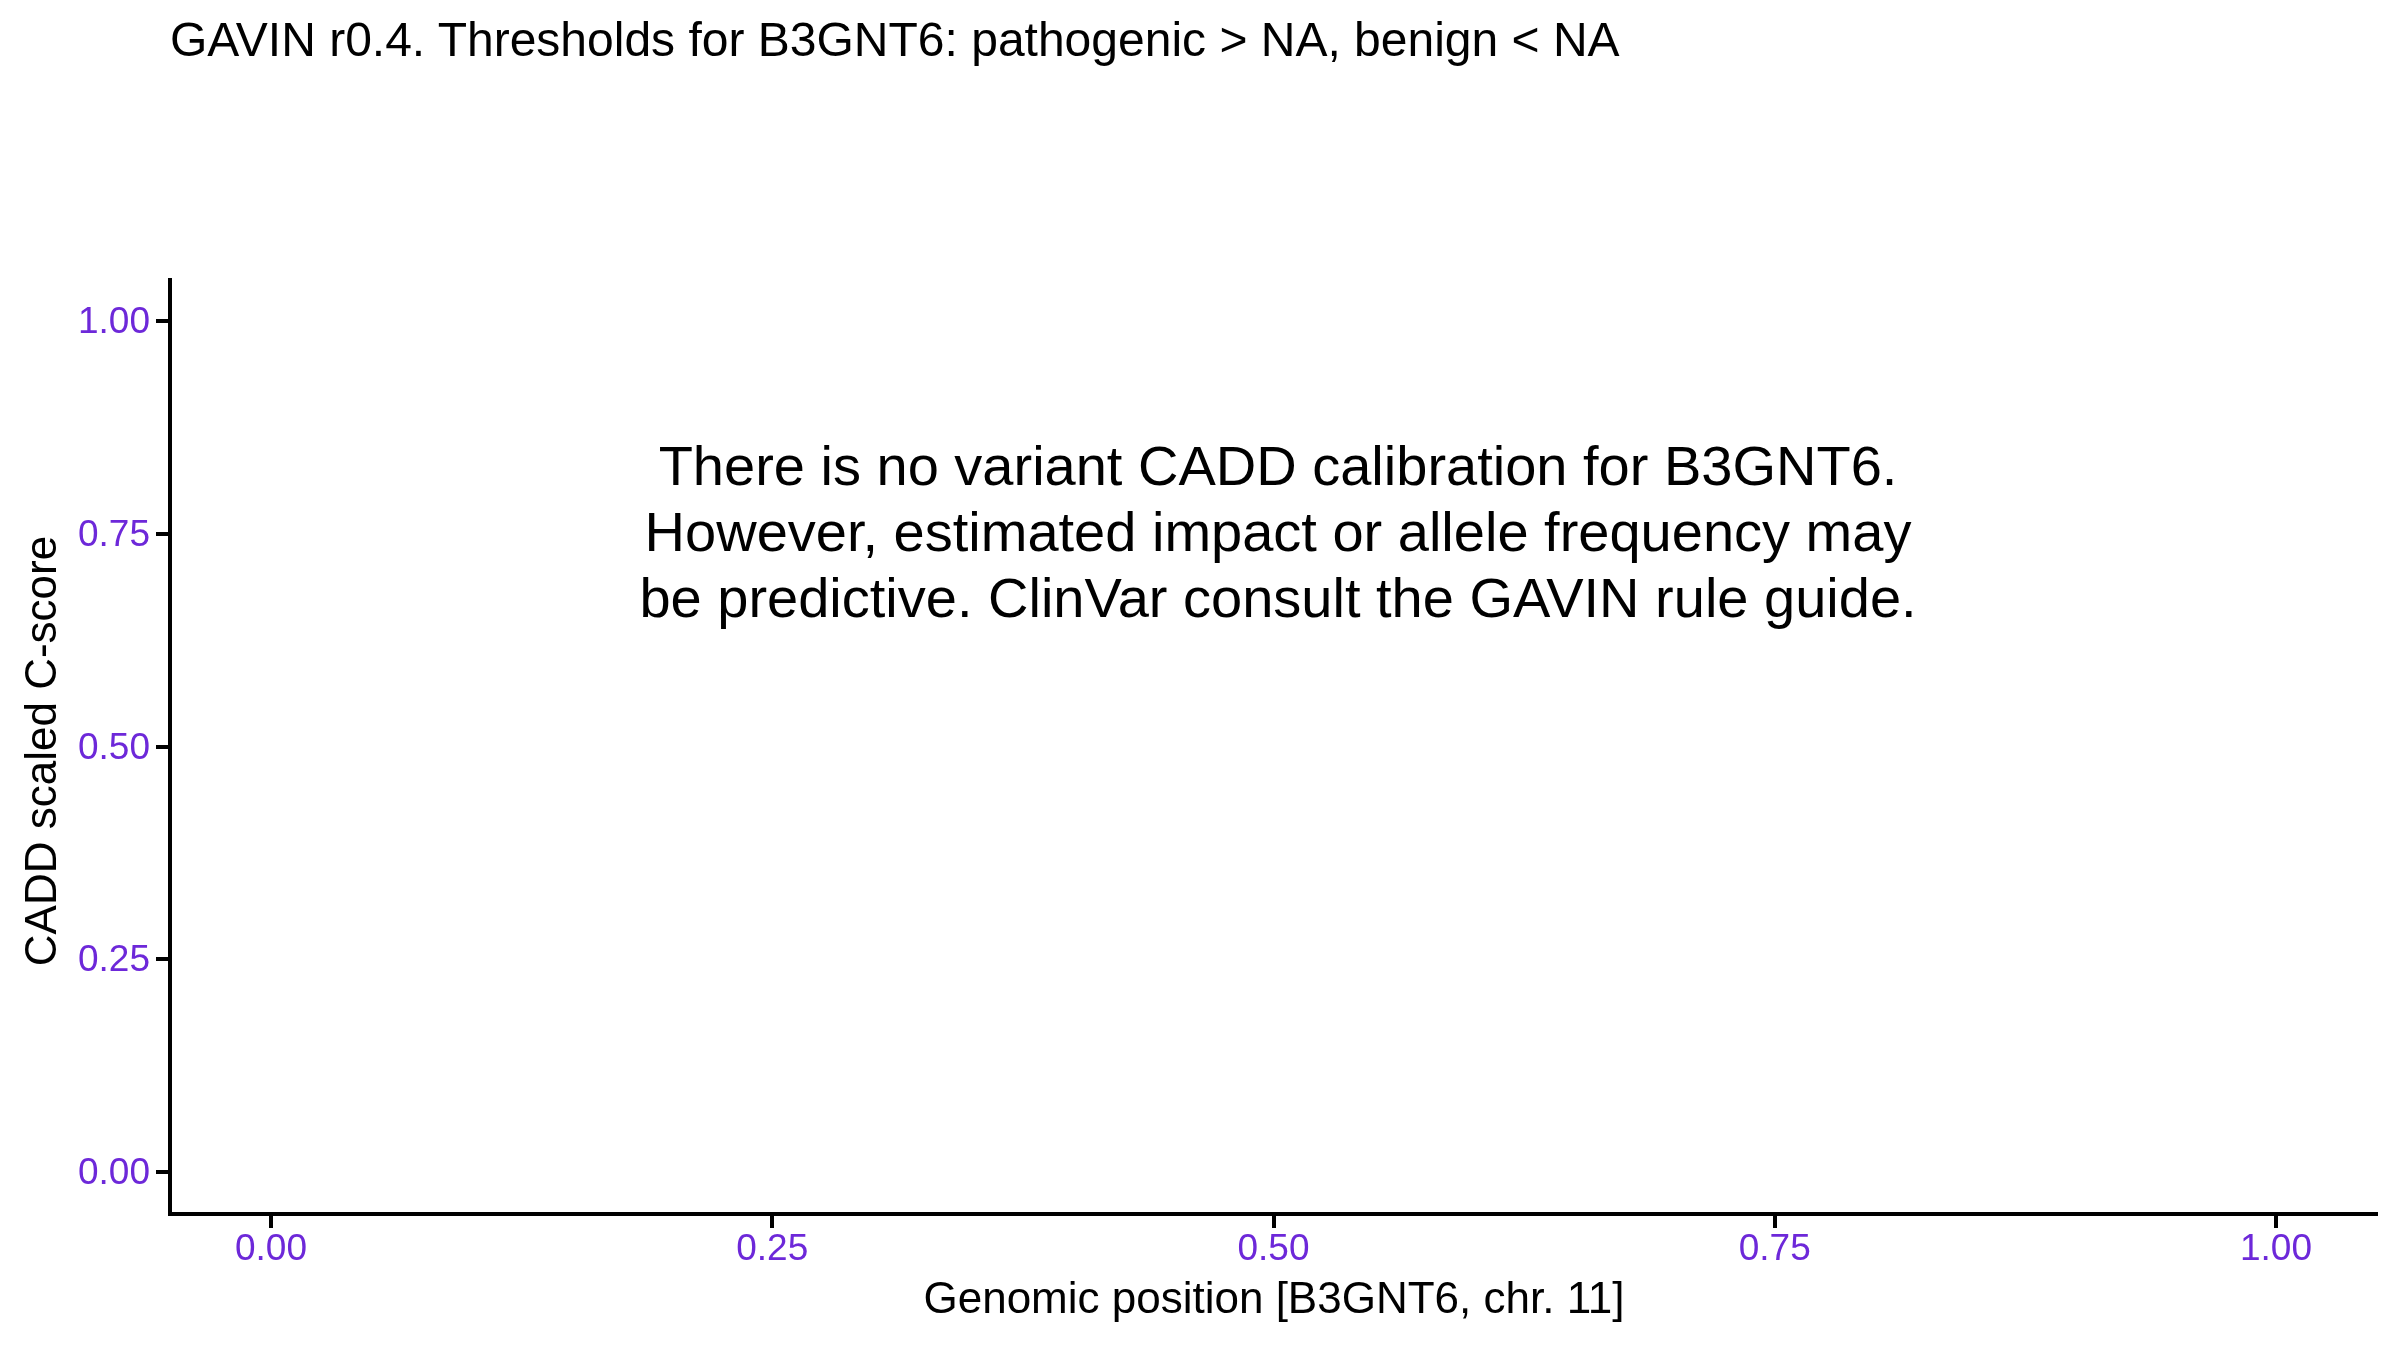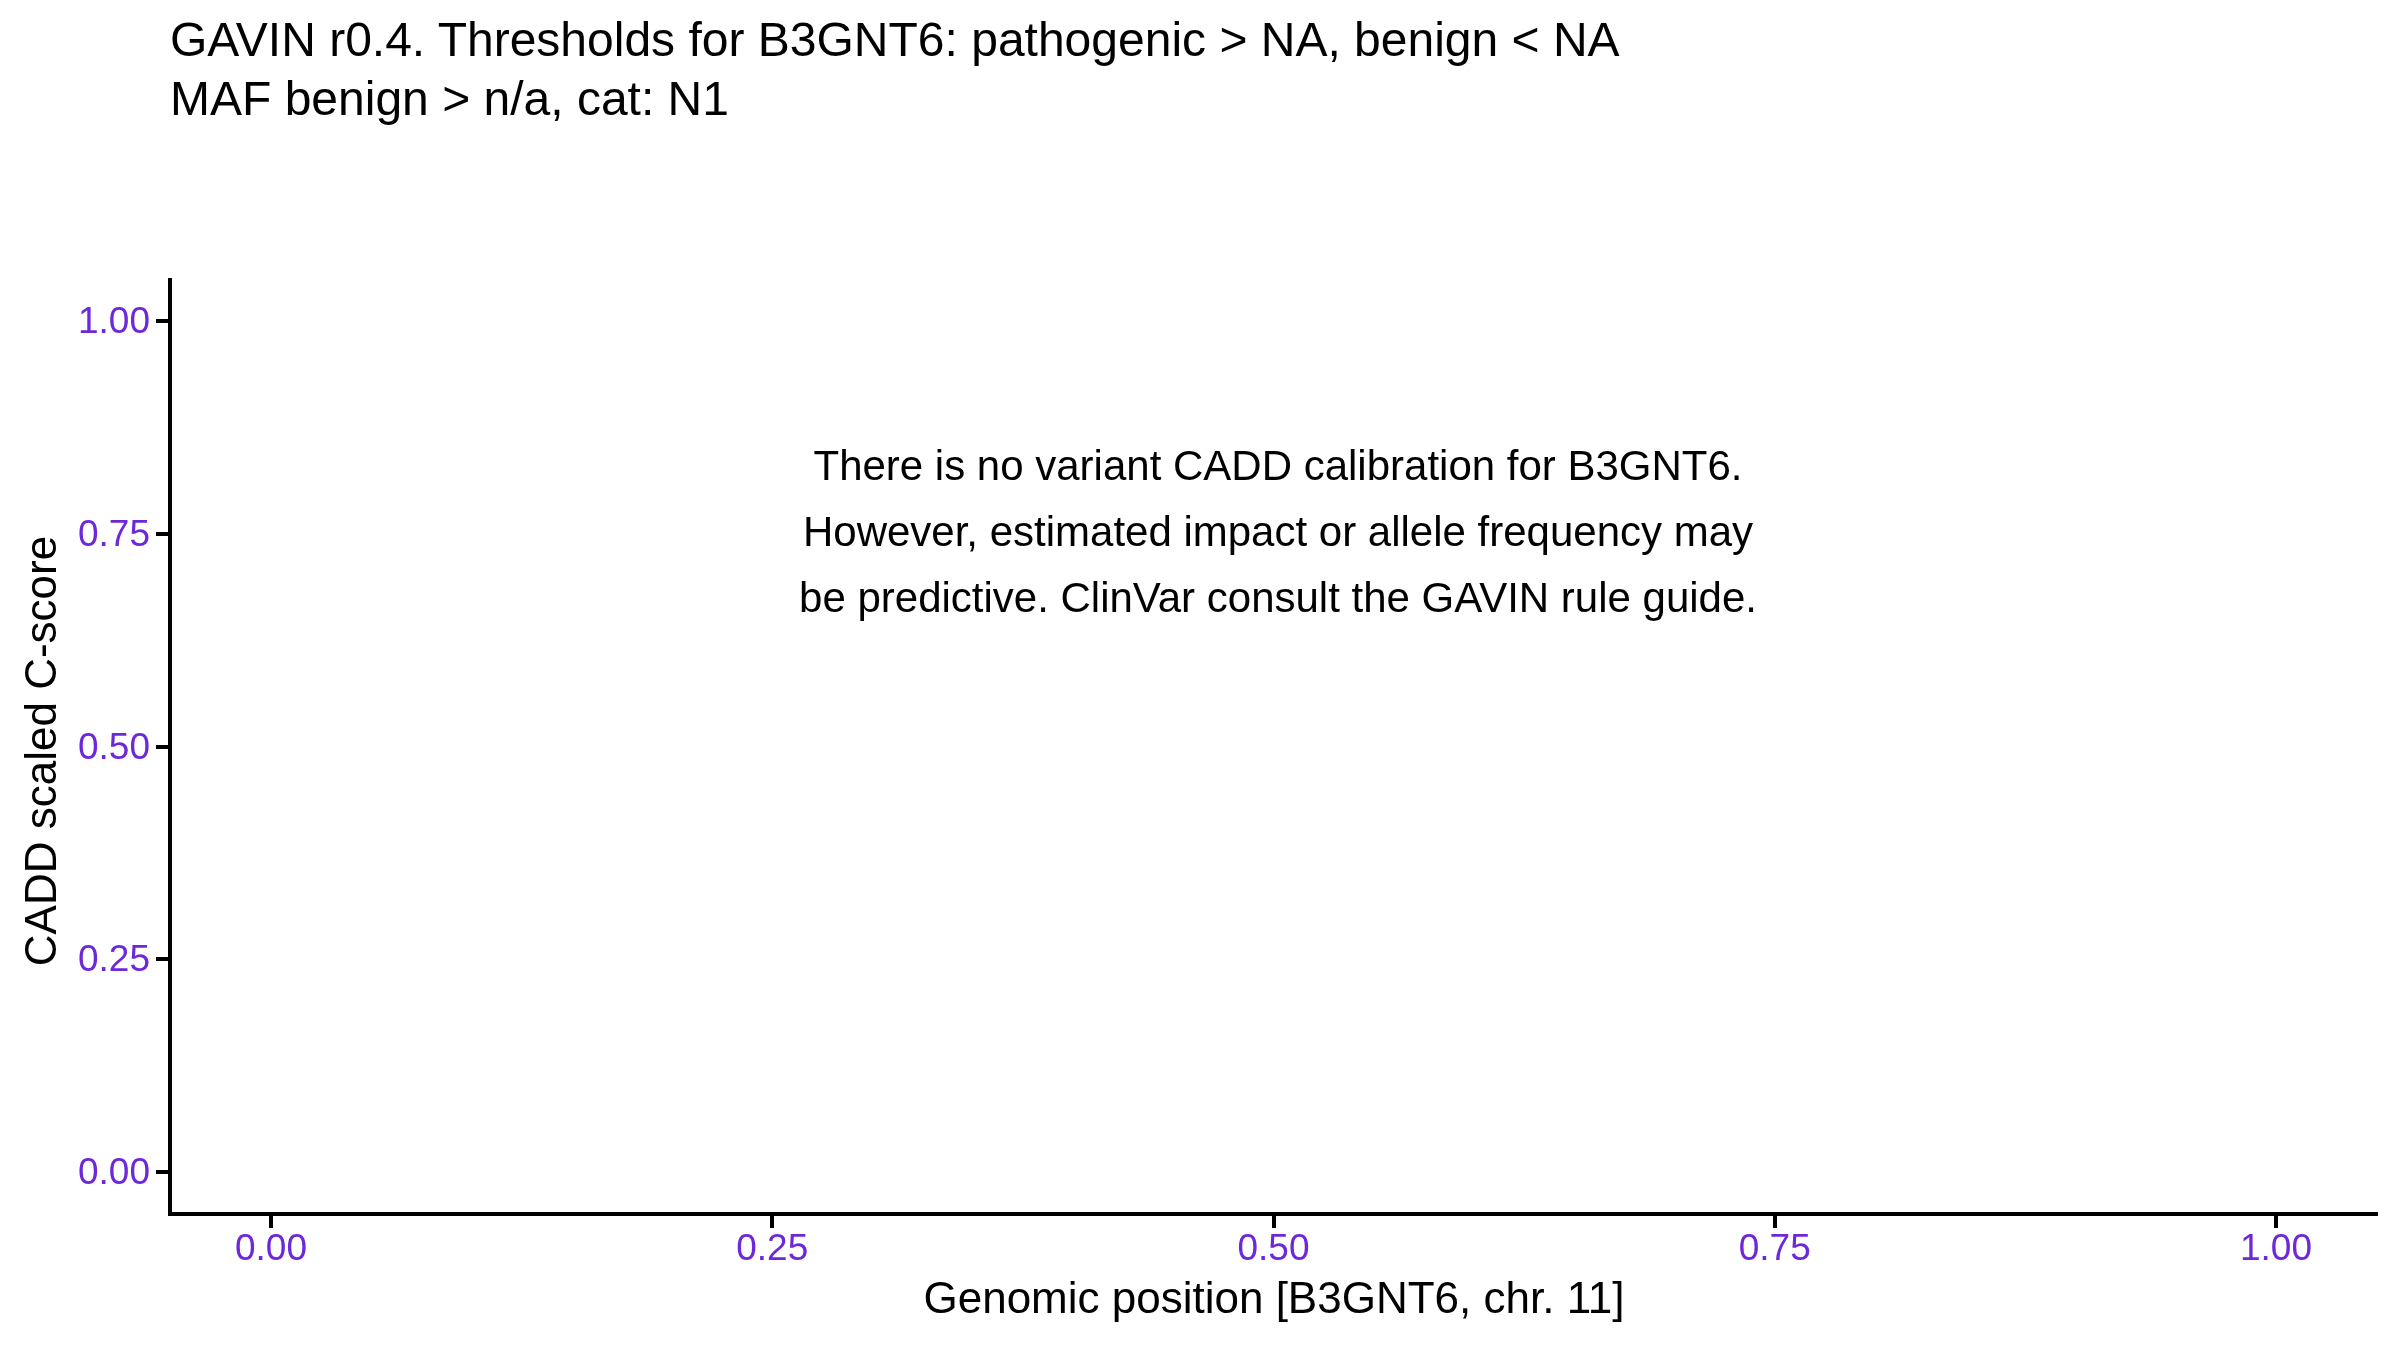--- a/index.html
+++ b/index.html
@@ -31,21 +31,21 @@
     border-left: 4px solid #000000;
     border-bottom: 4px solid #000000;
     background: transparent;
   }
   .annotation {
     position: absolute;
     left: 1278px;
     top: 433px;
     transform: translateX(-50%);
     text-align: center;
-    font-size: 42px;
+    font-size: 56px;
     line-height: 66px;
     color: #000000;
     white-space: nowrap;
   }
   .y-axis-title {
     position: absolute;
     left: 41px;
     top: 751px;
     transform: translate(-50%, -50%) rotate(-90deg);
     font-size: 44px;
@@ -74,21 +74,20 @@
   .x-tick-label { transform: translateX(-50%); }
   .y-tick-label { transform: translate(-100%, -50%); }
 </style>
 </head>
 <body>
 
 <div class="canvas">
 
   <div class="plot-title">
     <div>GAVIN r0.4. Thresholds for B3GNT6: pathogenic &gt; NA, benign &lt; NA</div>
-    <div>MAF benign &gt; n/a, cat: N1</div>
   </div>
 
   <div class="panel"></div>
 
   <div class="annotation">
     <div>There is no variant CADD calibration for B3GNT6.</div>
     <div>However, estimated impact or allele frequency may</div>
     <div>be predictive. ClinVar consult the GAVIN rule guide.</div>
   </div>
 

